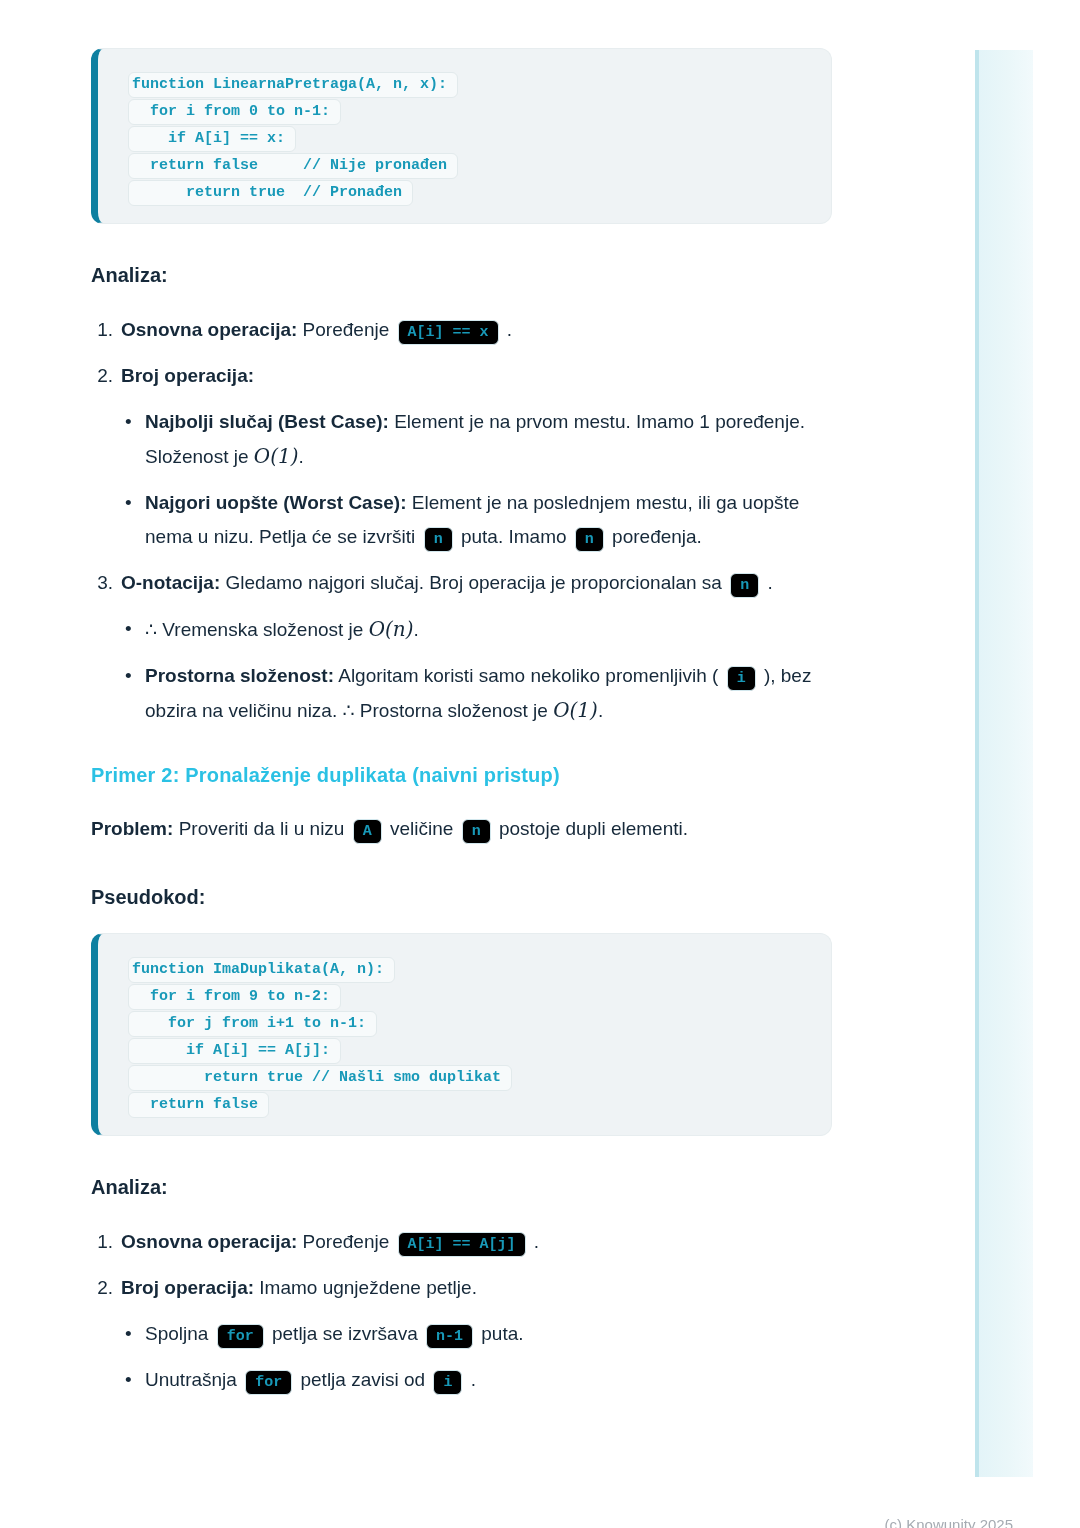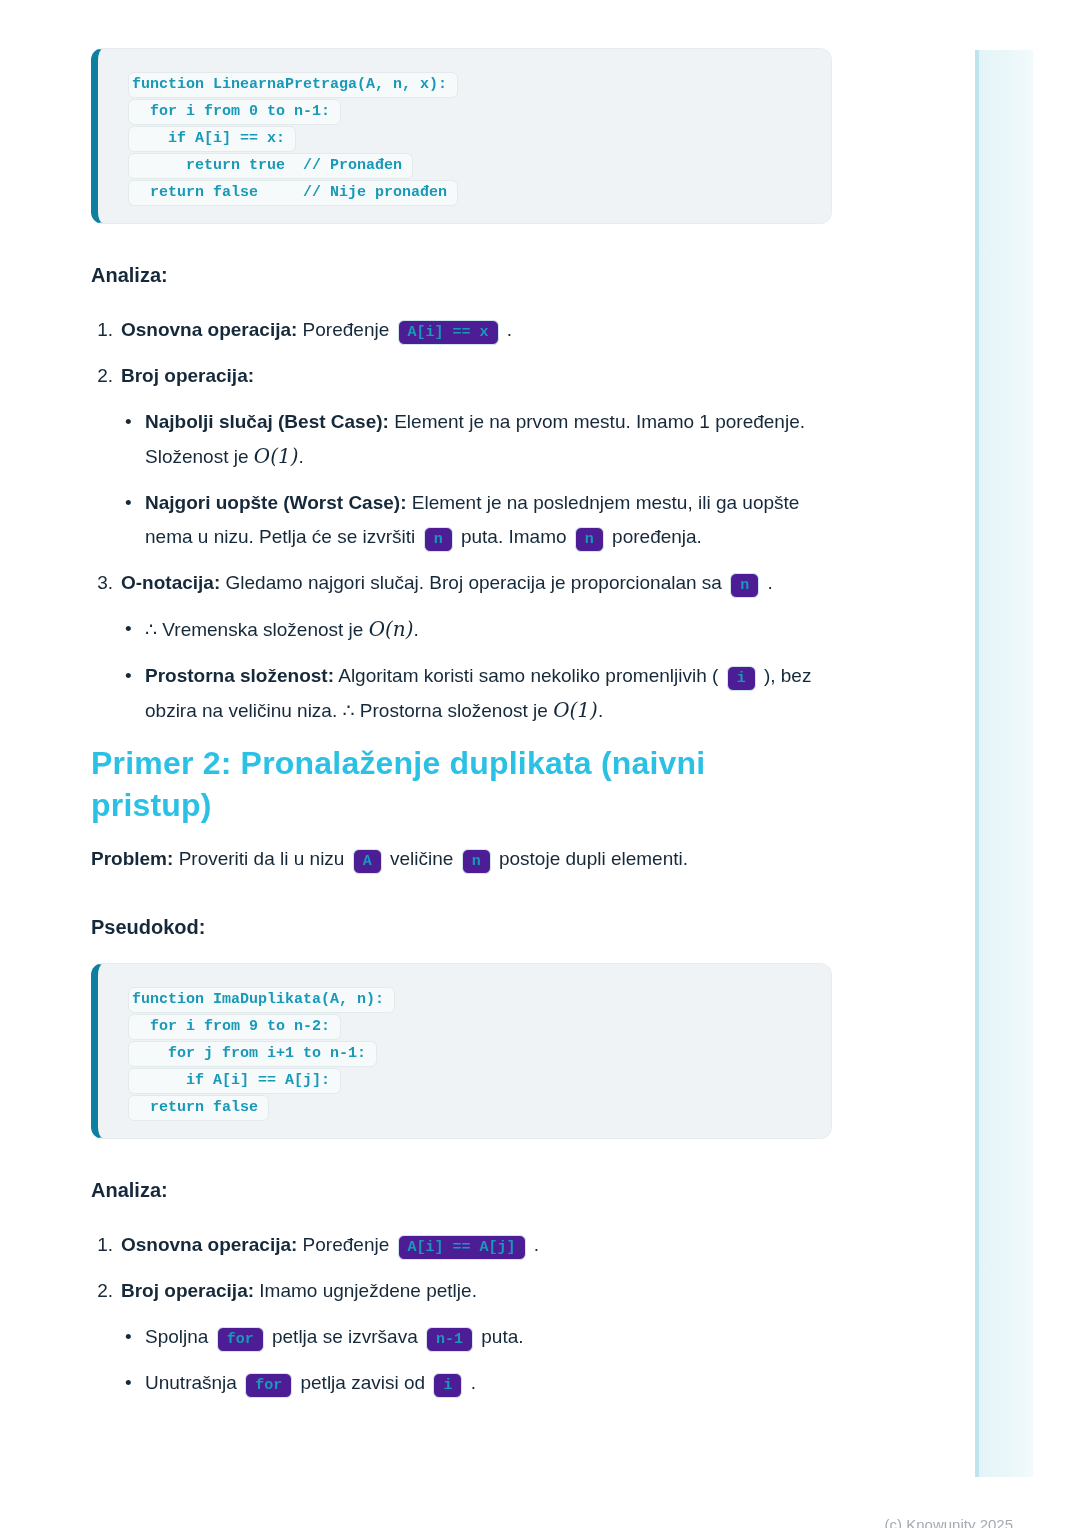--- a/index.html
+++ b/index.html
@@ -24,58 +24,58 @@
   .code-chip { display:inline-block; font-family:"Liberation Mono", monospace; font-weight:700;
                font-size:15px; line-height:20px; color:#1899b8; background:#f7fafb;
                border:1px solid #e2eaec; border-radius:6px; padding:2px 10px 2px 3px;
                white-space:pre; }
 
   .sub-heading { font-size:20px; font-weight:700; margin-top:40px; }
 
   .rich { font-size:19px; line-height:34px; }
   .rich strong { font-weight:700;margin-top:32px; }
   .chip { display:inline-block; font-family:"Liberation Mono", monospace; font-weight:700;
-          font-size:15px; line-height:17px; color:#1899b8; background:#4c1d95;
+          font-size:15px; line-height:17px; color:#1899b8; background:#000000;
           border:1px solid #d2e7ed; border-radius:6px; padding:3px 9px;
           margin:0 3px; white-space:pre; vertical-align:baseline; }
   .math { font-family:"DejaVu Serif", serif; font-style:italic; font-size:20px; }
 
   .olist { margin-top:26px; }
   .oitem { display:flex; margin-top:12px; }
   .oitem:first-child { margin-top:0; }
   .num { flex:none; width:30px; text-align:right; padding-right:8px;
          font-size:19px; line-height:34px; color:#16293a; }
   .oitem-body { flex:1; }
 
   .ulist { margin-top:6px; }
   .uitem { display:flex; margin-top:12px; }
   .dot { flex:none; width:24px; padding-left:4px; font-size:19px; line-height:34px; }
   .uitem-body { flex:1; }
 
-  .h2 { margin-top:14px; font-size:32px; line-height:42px; font-weight:700;
+  .h2 { margin-top:26px; font-size:20px; line-height:42px; font-weight:700;
         color:#2bc1e4; letter-spacing:0.2px; }
   .p-problem { margin-top:16px; }
   .p-label { margin-top:40px; font-size:20px; font-weight:700; }
 </style>
 </head>
 <body>
 
 <div class="page">
 
   <div class="right-bar"></div>
   <div class="copyright">(c) Knowunity 2025</div>
 
   <div class="content">
 
     <div class="code-block">
       <div class="code-line"><span class="code-chip">function LinearnaPretraga(A, n, x):</span></div>
       <div class="code-line"><span class="code-chip">  for i from 0 to n-1:</span></div>
       <div class="code-line"><span class="code-chip">    if A[i] == x:</span></div>
+      <div class="code-line"><span class="code-chip">  return false     // Nije pronađen</span></div>
       <div class="code-line"><span class="code-chip">      return true  // Pronađen</span></div>
-      <div class="code-line"><span class="code-chip">  return false     // Nije pronađen</span></div>
     </div>
 
     <div class="sub-heading">Analiza:</div>
 
     <div class="olist">
 
       <div class="oitem">
         <span class="num">1.</span>
         <div class="oitem-body rich"><strong>Osnovna operacija:</strong><span> Poređenje </span><code class="chip">A[i] == x</code><span> .</span></div>
       </div>
@@ -120,20 +120,21 @@
 
     <div class="p-problem rich"><strong>Problem:</strong><span> Proveriti da li u nizu </span><code class="chip">A</code><span> veličine </span><code class="chip">n</code><span> postoje dupli elementi.</span></div>
 
     <div class="p-label">Pseudokod:</div>
 
     <div class="code-block second">
       <div class="code-line"><span class="code-chip">function ImaDuplikata(A, n):</span></div>
       <div class="code-line"><span class="code-chip">  for i from 9 to n-2:</span></div>
       <div class="code-line"><span class="code-chip">    for j from i+1 to n-1:</span></div>
       <div class="code-line"><span class="code-chip">      if A[i] == A[j]:</span></div>
+      <div class="code-line"><span class="code-chip">        return true // Našli smo duplikat</span></div>
       <div class="code-line"><span class="code-chip">  return false</span></div>
     </div>
 
     <div class="sub-heading">Analiza:</div>
 
     <div class="olist">
 
       <div class="oitem">
         <span class="num">1.</span>
         <div class="oitem-body rich"><strong>Osnovna operacija:</strong><span> Poređenje </span><code class="chip">A[i] == A[j]</code><span> .</span></div>

